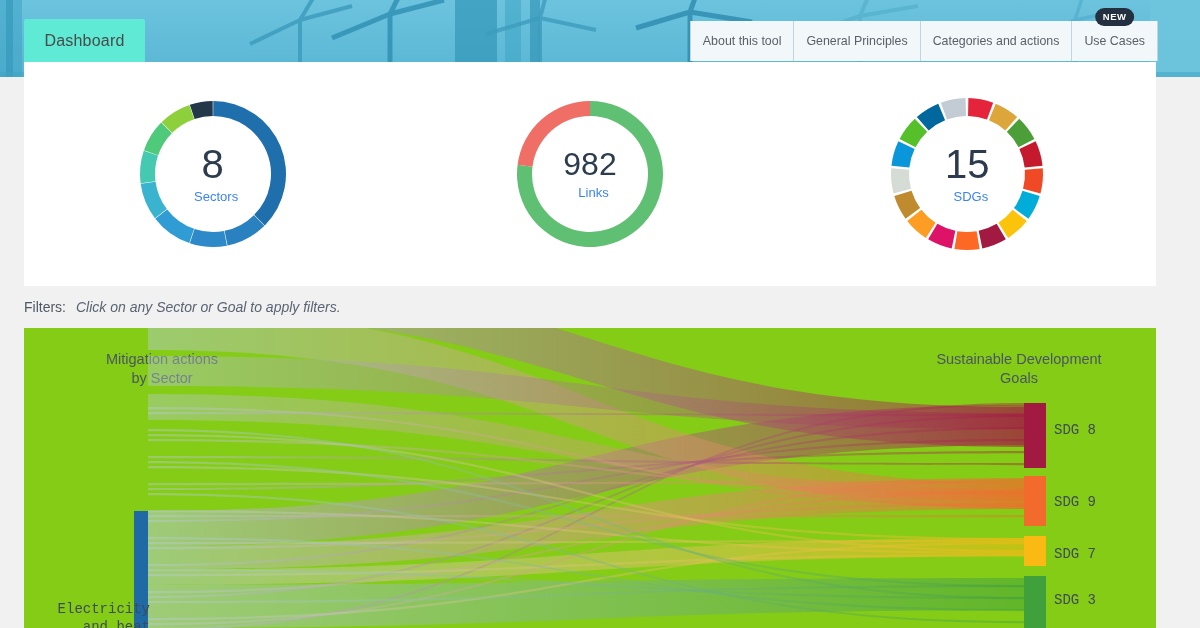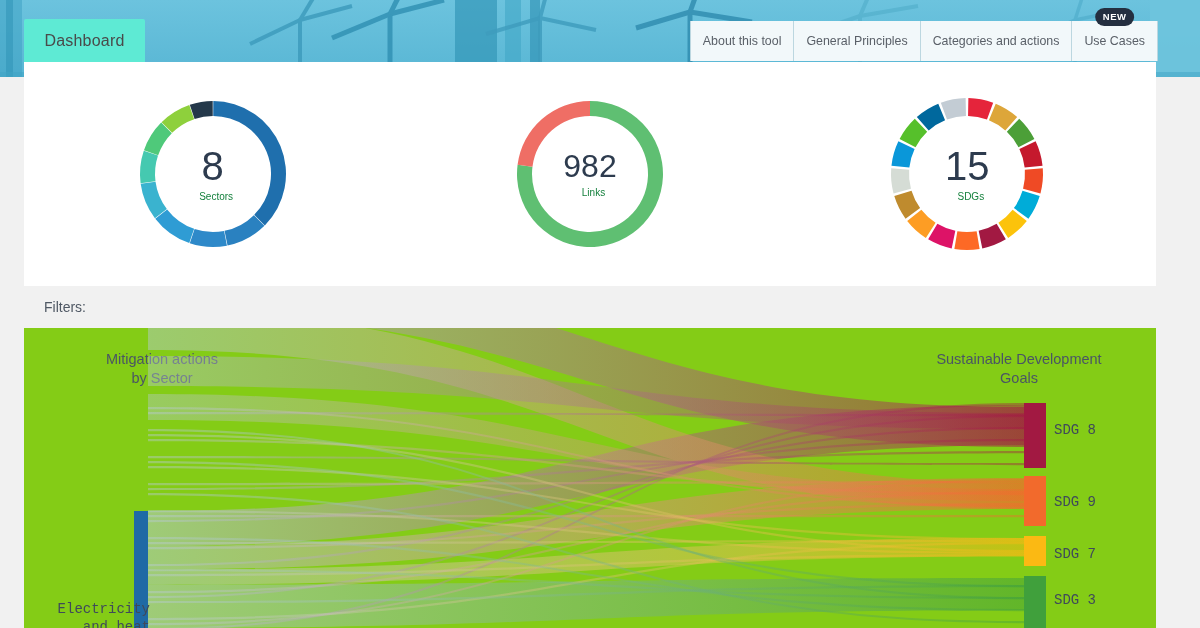--- a/index.html
+++ b/index.html
@@ -64,27 +64,27 @@
   .donut-wrap { position: relative; width: 160px; height: 160px; }
   .donut-wrap svg { display: block; }
   .donut-center {
     position: absolute; inset: 0;
     display: flex; flex-direction: column;
     align-items: center; justify-content: center;
     pointer-events: none;
   }
   .donut-num { font-size: 40px; color: #2d3b4e; line-height: 1; font-weight: 400; }
   .donut-num.big { font-size: 32px; }
-  .donut-label { font-size: 10px; color: #15803d; margin-top: 5px; margin-left: 7px; }
+  .donut-label { font-size: 13px; color: #3b82f6; margin-top: 5px; margin-left: 7px; }
 
   
   .filterbar {
     position: absolute; left: 0; top: 286px; width: 1200px; height: 42px;
     background: #f1f1f1;
-    display: flex; align-items: center; padding-left: 20px;
+    display: flex; align-items: center;
   }
   .filter-label {
     margin-left: 24px; font-size: 14px; color: #4f5864;
   }
   .filter-hint {
     margin-left: 10px; font-size: 14px; color: #5a6472; font-style: italic;
   }
 
   
   .panel-sankey {
@@ -254,20 +254,21 @@
           <div class="donut-num">15</div>
           <div class="donut-label">SDGs</div>
         </div>
       </div>
 
     </div>
   </div>
 
   <div class="filterbar">
     <span class="filter-label">Filters:</span>
+    <span class="filter-hint">Click on any Sector or Goal to apply filters.</span>
   </div>
 
   <div class="panel-sankey">
     <div class="col-title title-left">Mitigation actions
 by Sector</div>
     <div class="col-title title-right">Sustainable Development
 Goals</div>
 
     <svg class="sankey-svg" width="1132" height="300" viewBox="0 0 1132 300">
       <defs id="sankey-defs">

